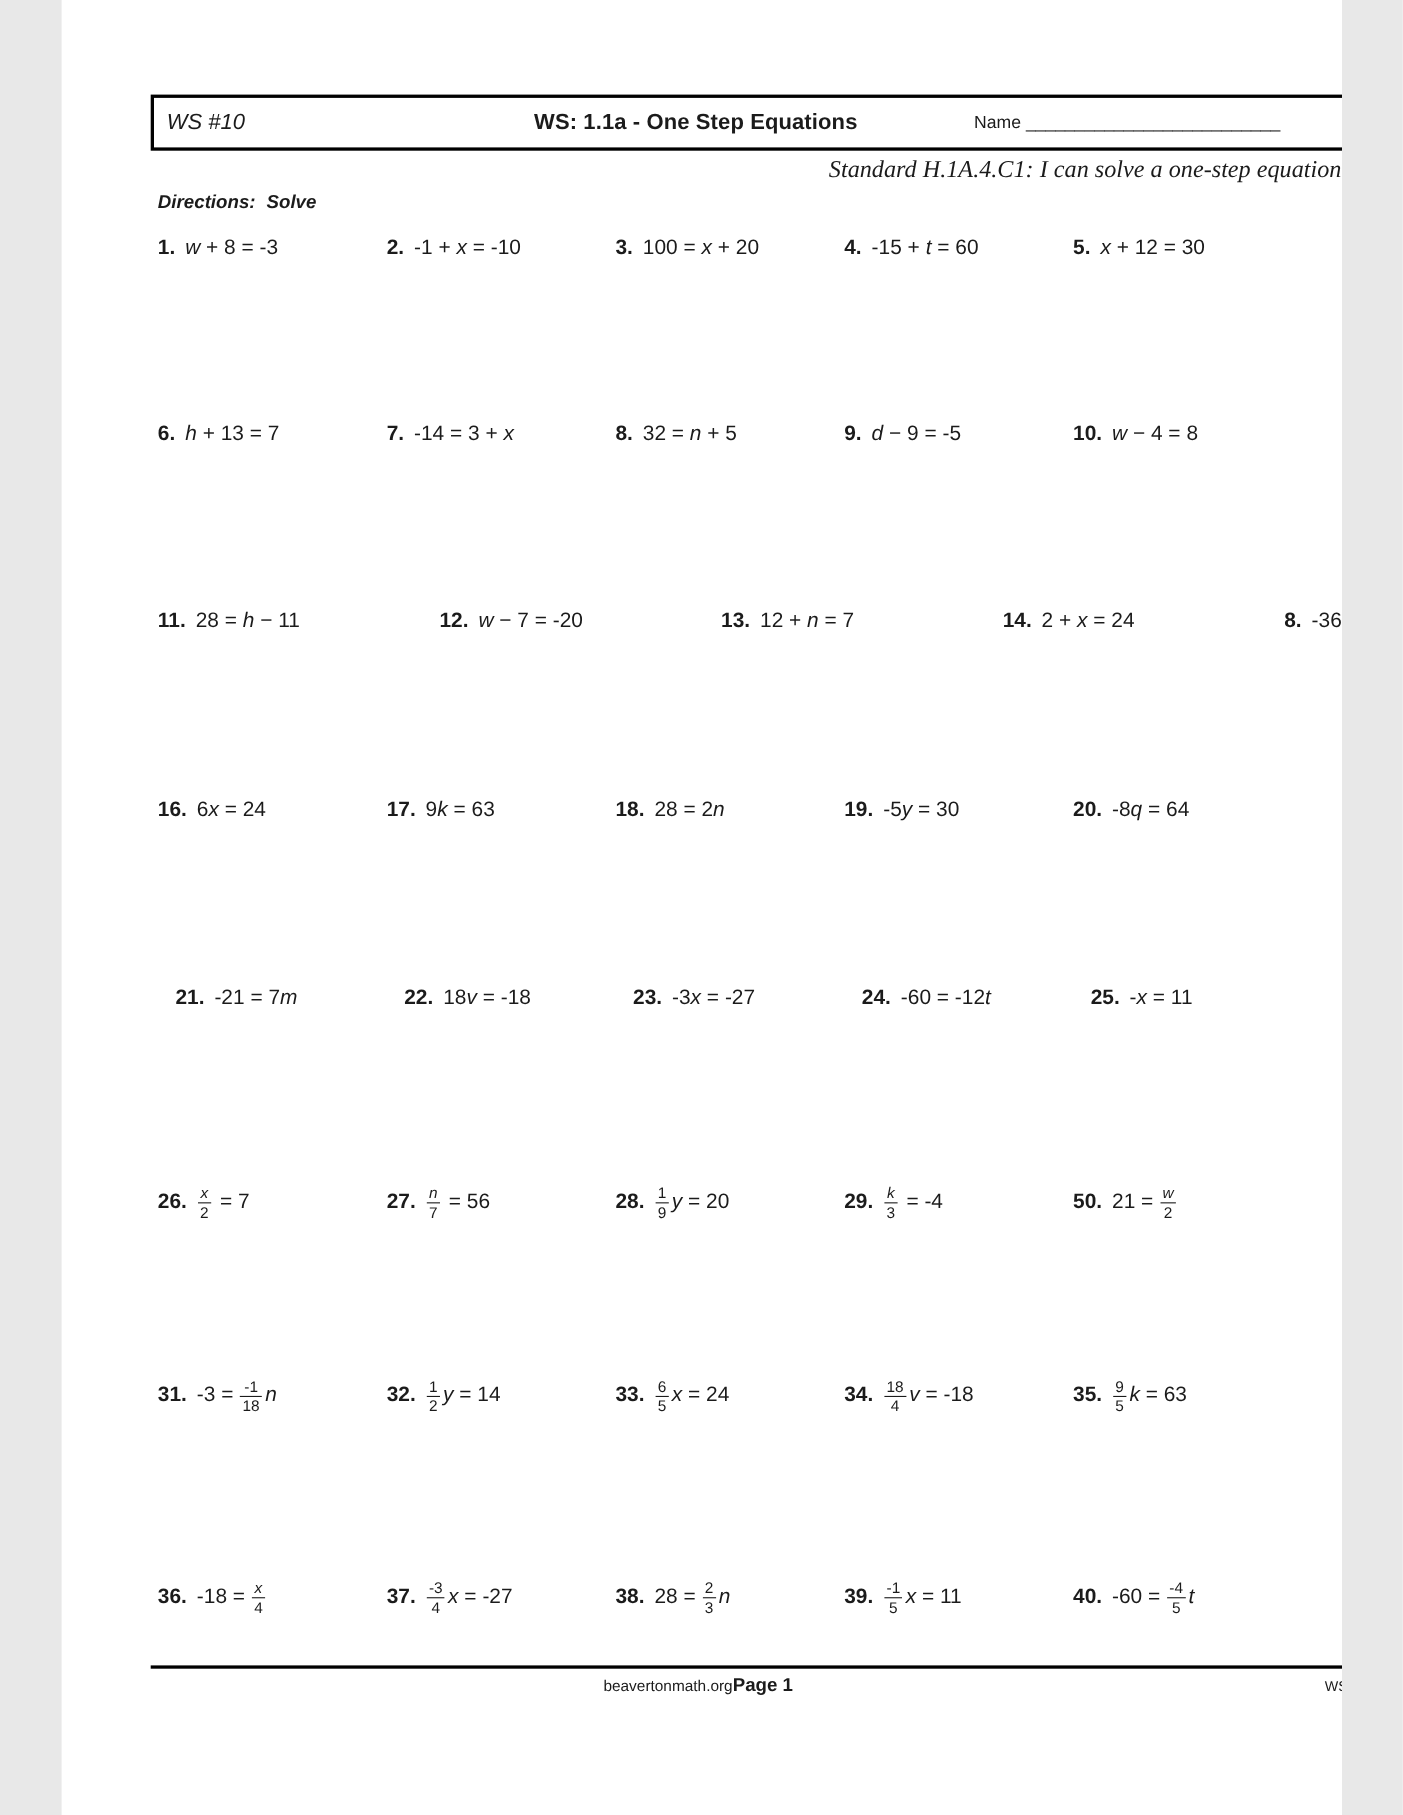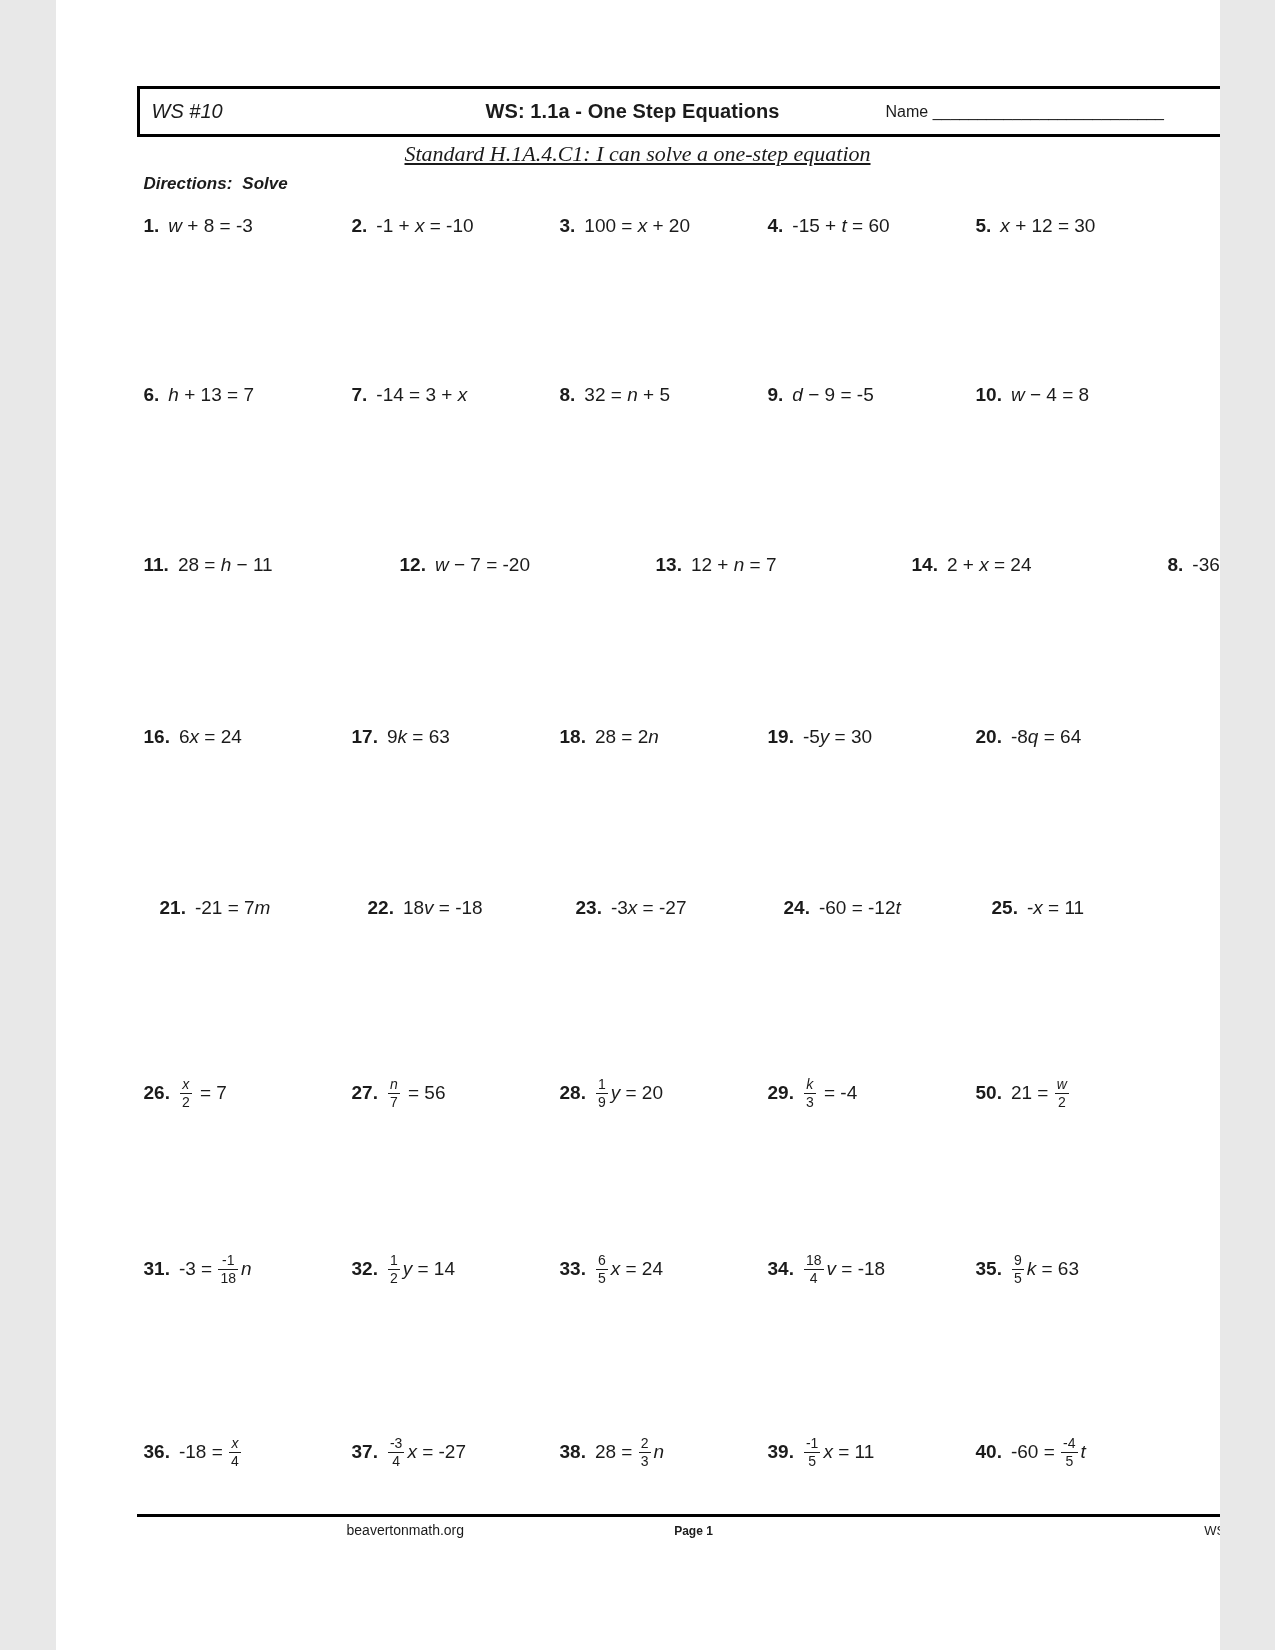--- a/index.html
+++ b/index.html
@@ -23,25 +23,24 @@
     align-items:center;
     background:#fff;
   }
   .ws-label { font-style:italic; font-size:20px; padding-left:12px; }
   .header-title { font-weight:bold; font-size:20px; text-align:center; letter-spacing:0.1px; }
   .name-area { font-size:16px; white-space:nowrap; }
   .name-area .underline { letter-spacing:0; }
   
   .standard {
     position:absolute; left:0; top:141px; width:100%;
-    text-align:center;
+    text-align:right;
     font-family:"Liberation Serif", serif;
     font-style:italic;
     font-size:22px;
-    text-decoration:underline;
   }
   .directions {
     position:absolute; left:88px; top:174px;
     font-weight:bold; font-style:italic; font-size:17px;
   }
   .directions .dir-value { margin-left:10px; }
   
   .prob-row {
     position:absolute; left:88px;
     width:1100px; height:60px;
@@ -69,22 +68,22 @@
     position:absolute; left:81px; top:1514px;
     width:1114px; height:3px; background:#000;
   }
   .footer {
     position:absolute; left:81px; top:1522px;
     width:1114px;
     display:grid; grid-template-columns:1fr auto 1fr;
     align-items:baseline;
     font-size:14px;
   }
-  .footer .site { text-align:center; }
-  .footer .page-num { text-align:center; font-weight:bold; font-size:12px; }
+  .footer .site { text-align:right; }
+  .footer .page-num { text-align:center; font-weight:bold; font-size:17px; }
   .footer .ws { text-align:right; font-size:13px; }
 </style>
 </head>
 <body>
 
 <div class="page">
 
   <div class="header-box">
     <span class="ws-label">WS #10</span>
     <span class="header-title">WS: 1.1a - One Step Equations</span>

